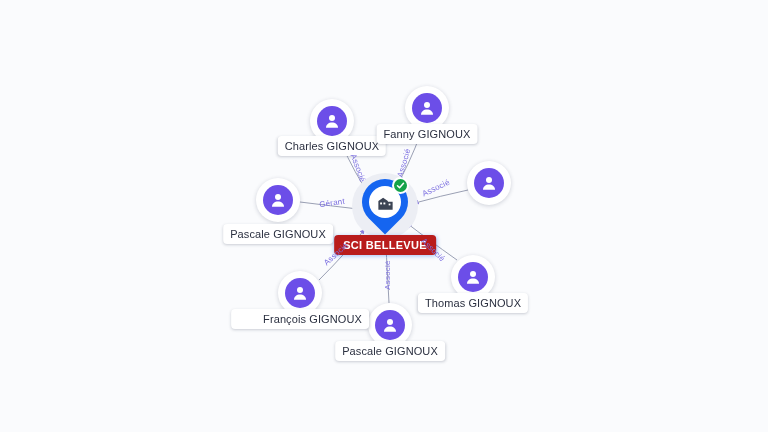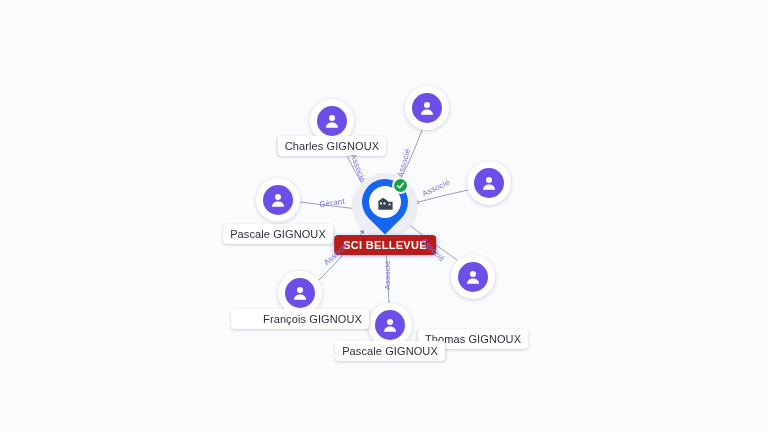--- a/index.html
+++ b/index.html
@@ -180,39 +180,40 @@
   <div class="node-label" style="left:332px; top:136px;">Charles GIGNOUX</div>
 
   <div class="person-node" style="left:427px; top:108px;">
     <span class="avatar-disc">
       <svg width="18" height="18" viewBox="0 0 24 24" fill="#ffffff">
           <circle cx="12" cy="8" r="4"></circle>
           <path d="M4 21c0-4.4 3.6-7 8-7s8 2.6 8 7z"></path>
         </svg>
     </span>
   </div>
+  <div class="node-label" style="left:427px; top:124px;">Fanny GIGNOUX</div>
 
   <div class="person-node" style="left:489px; top:183px;">
     <span class="avatar-disc">
       <svg width="18" height="18" viewBox="0 0 24 24" fill="#ffffff">
           <circle cx="12" cy="8" r="4"></circle>
           <path d="M4 21c0-4.4 3.6-7 8-7s8 2.6 8 7z"></path>
         </svg>
     </span>
   </div>
 
   <div class="person-node" style="left:473px; top:277px;">
     <span class="avatar-disc">
       <svg width="18" height="18" viewBox="0 0 24 24" fill="#ffffff">
           <circle cx="12" cy="8" r="4"></circle>
           <path d="M4 21c0-4.4 3.6-7 8-7s8 2.6 8 7z"></path>
         </svg>
     </span>
   </div>
-  <div class="node-label" style="left:473px; top:293px;margin-top:36px;">Thomas GIGNOUX</div>
+  <div class="node-label" style="left:473px; top:293px;">Thomas GIGNOUX</div>
 
   <div class="person-node" style="left:390px; top:325px;">
     <span class="avatar-disc">
       <svg width="18" height="18" viewBox="0 0 24 24" fill="#ffffff">
           <circle cx="12" cy="8" r="4"></circle>
           <path d="M4 21c0-4.4 3.6-7 8-7s8 2.6 8 7z"></path>
         </svg>
     </span>
   </div>
   <div class="node-label" style="left:390px; top:341px;">Pascale GIGNOUX</div>

